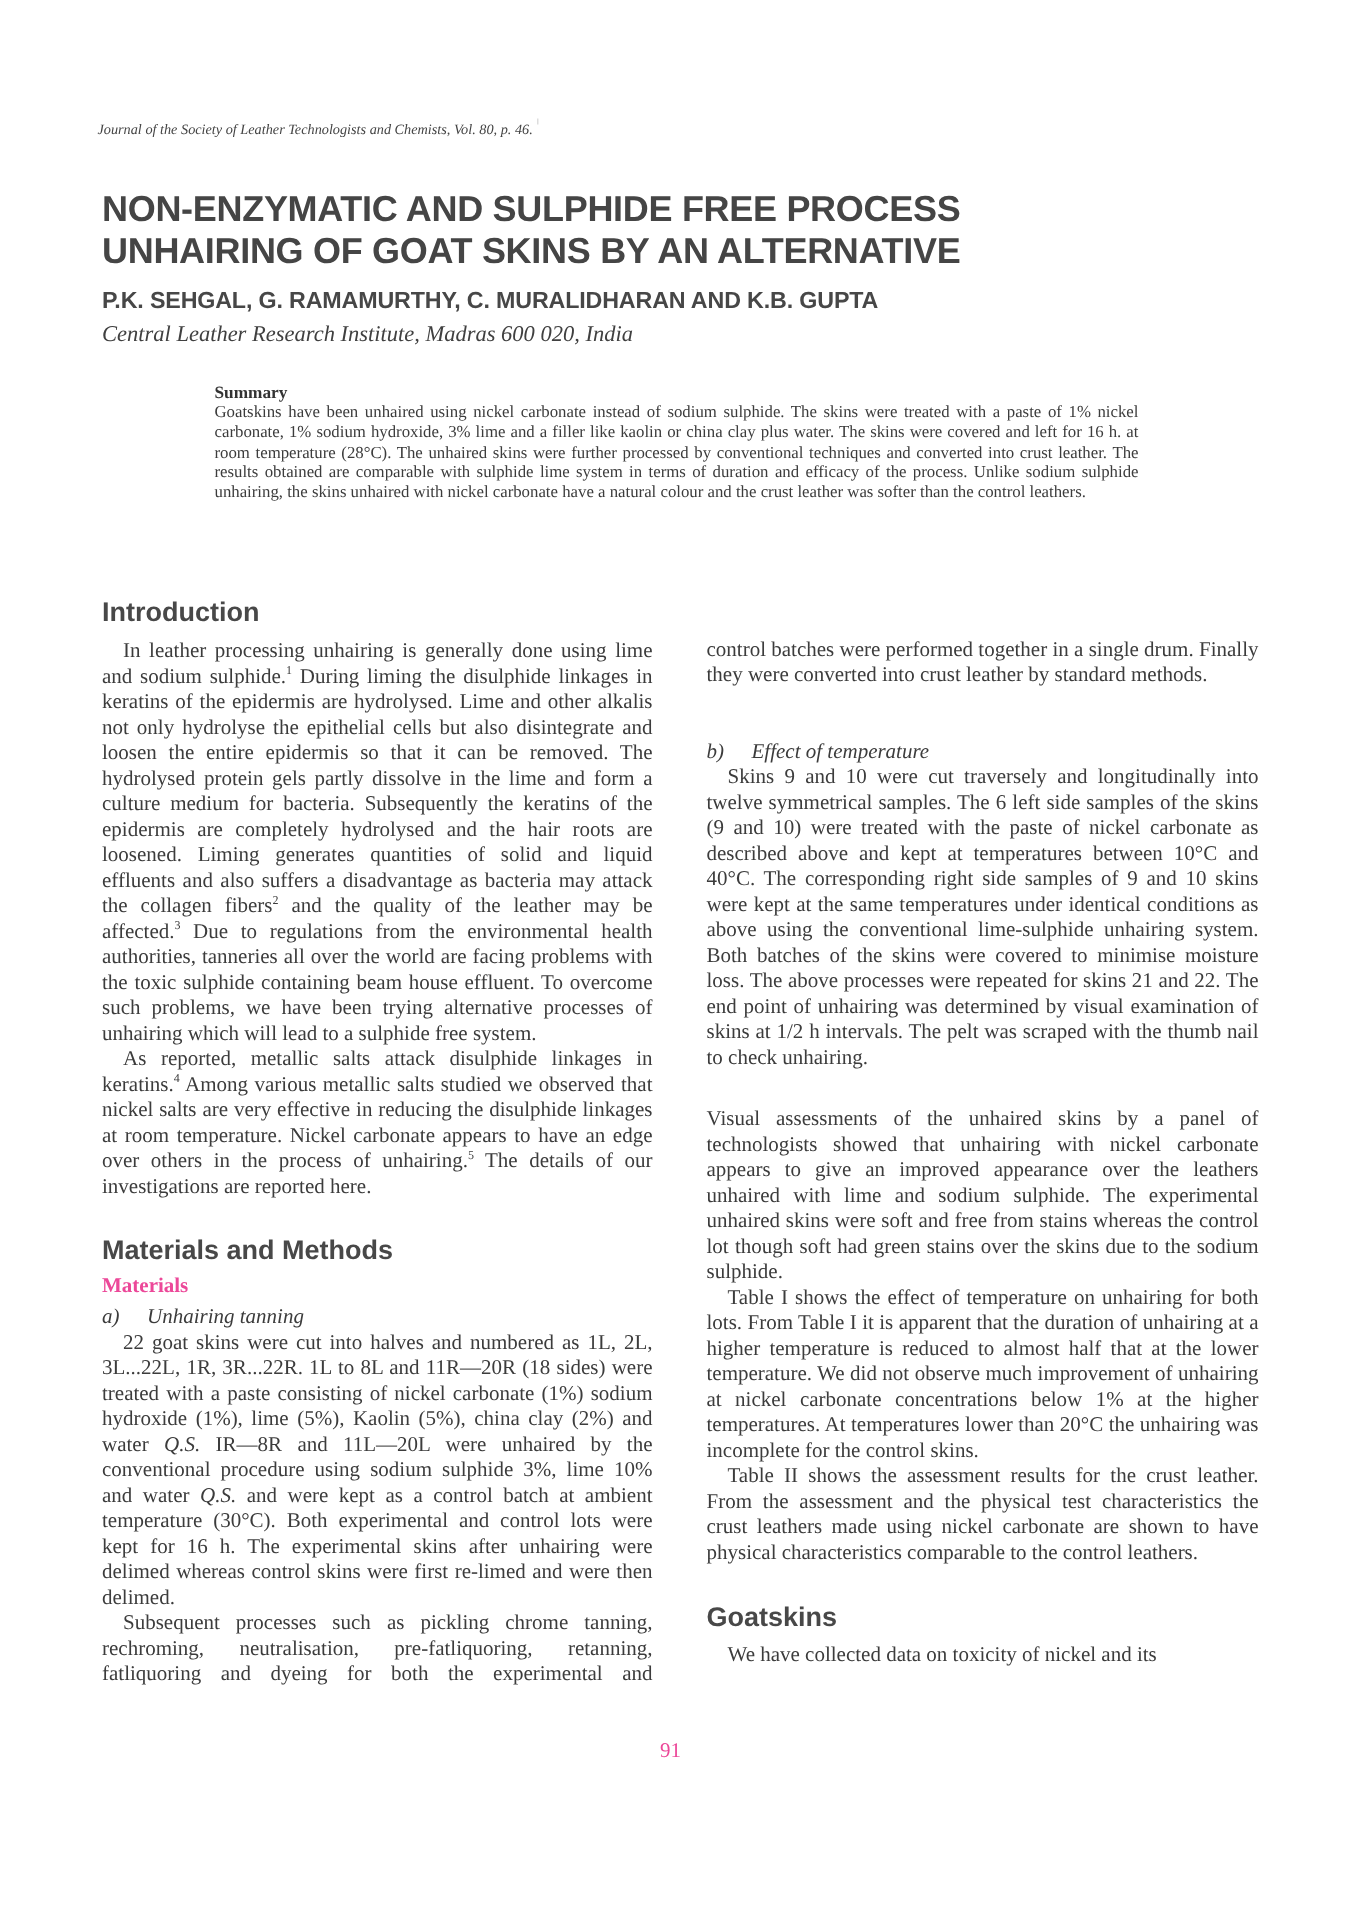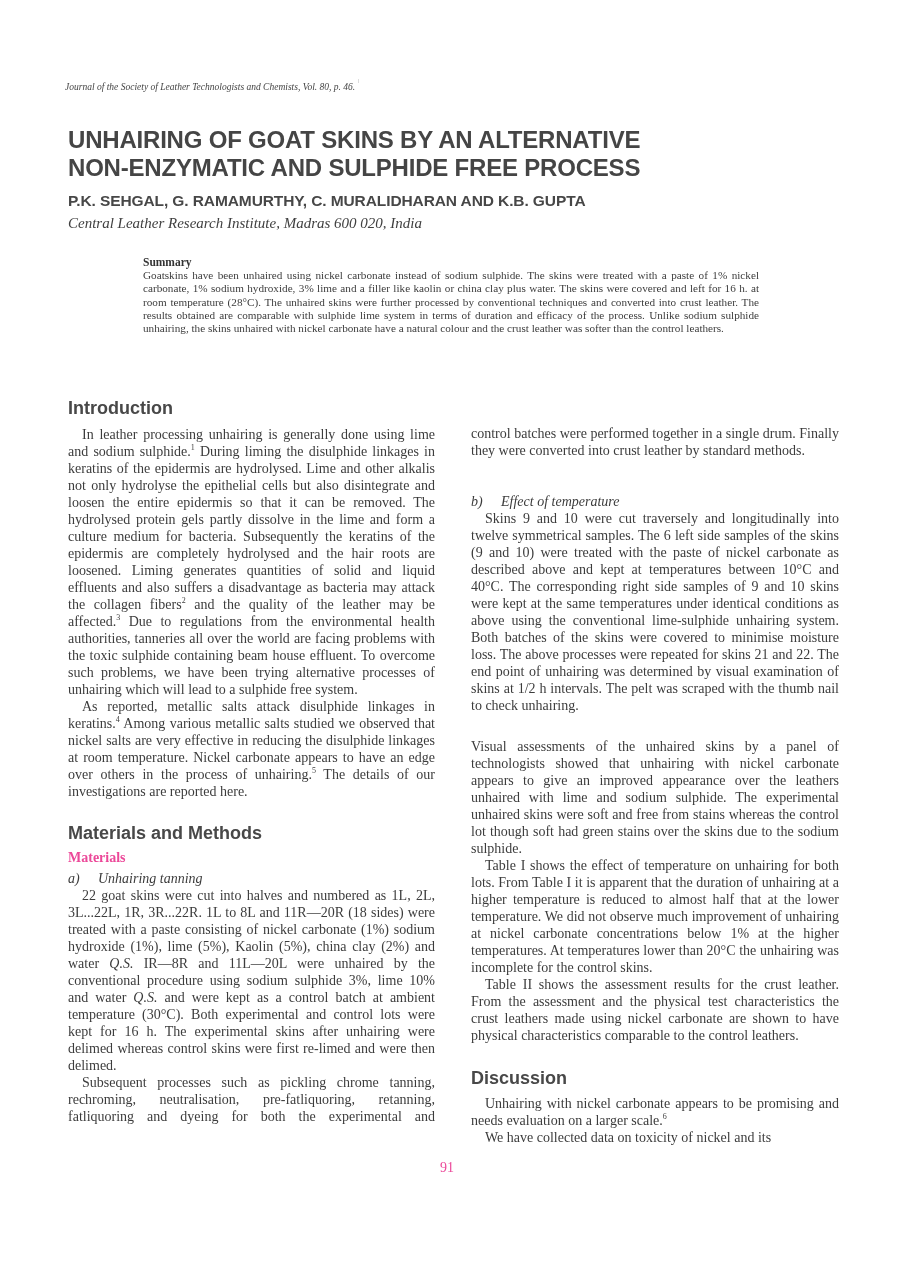--- a/index.html
+++ b/index.html
@@ -26,22 +26,22 @@
   .speck { left: 358px; top: 79px; width: 1px; height: 4px; background: #ddd; }
 </style>
 </head>
 <body>
 
 <div class="abs speck"></div>
 
 <div class="abs journal">Journal of the Society of Leather Technologists and Chemists, Vol. 80, p. 46.</div>
 
 <div class="abs title">
+  <div>NON-ENZYMATIC AND SULPHIDE FREE PROCESS</div>
   <div>UNHAIRING OF GOAT SKINS BY AN ALTERNATIVE</div>
-  <div>NON-ENZYMATIC AND SULPHIDE FREE PROCESS</div>
 </div>
 
 <div class="abs authors">P.K. SEHGAL, G. RAMAMURTHY, C. MURALIDHARAN AND K.B. GUPTA</div>
 <div class="abs affil">Central Leather Research Institute, Madras 600 020, India</div>
 
 <div class="abs summary">
   <h4>Summary</h4>
   <p>Goatskins have been unhaired using nickel carbonate instead of sodium sulphide. The skins were treated with a paste of 1% nickel carbonate, 1% sodium hydroxide, 3% lime and a filler like kaolin or china clay plus water. The skins were covered and left for 16 h. at room temperature (28°C). The unhaired skins were further processed by conventional techniques and converted into crust leather. The results obtained are comparable with sulphide lime system in terms of duration and efficacy of the process. Unlike sodium sulphide unhairing, the skins unhaired with nickel carbonate have a natural colour and the crust leather was softer than the control leathers.</p>
 </div>
 
@@ -60,18 +60,17 @@
 <div class="abs col col-right">
   <p class="noindent" style="height:51px; overflow:hidden;"><span id="cont-text">control batches were performed together in a single drum. Finally they were converted into crust leather by standard methods.</span></p>
 
   <div class="subsub" style="margin-top:17px;"><span class="lbl">b)</span><span>Effect of temperature</span></div>
   <p>Skins 9 and 10 were cut traversely and longitudinally into twelve symmetrical samples. The 6 left side samples of the skins (9 and 10) were treated with the paste of nickel carbonate as described above and kept at temperatures between 10°C and 40°C. The corresponding right side samples of 9 and 10 skins were kept at the same temperatures under identical conditions as above using the conventional lime-sulphide unhairing system. Both batches of the skins were covered to minimise moisture loss. The above processes were repeated for skins 21 and 22. The end point of unhairing was determined by visual examination of skins at 1/2 h intervals. The pelt was scraped with the thumb nail to check unhairing.</p>
 
   <p class="noindent">Visual assessments of the unhaired skins by a panel of technologists showed that unhairing with nickel carbonate appears to give an improved appearance over the leathers unhaired with lime and sodium sulphide. The experimental unhaired skins were soft and free from stains whereas the control lot though soft had green stains over the skins due to the sodium sulphide.</p>
   <p>Table I shows the effect of temperature on unhairing for both lots. From Table I it is apparent that the duration of unhairing at a higher temperature is reduced to almost half that at the lower temperature. We did not observe much improvement of unhairing at nickel carbonate concentrations below 1% at the higher temperatures. At temperatures lower than 20°C the unhairing was incomplete for the control skins.</p>
   <p>Table II shows the assessment results for the crust leather. From the assessment and the physical test characteristics the crust leathers made using nickel carbonate are shown to have physical characteristics comparable to the control leathers.</p>
 
-  <h3 class="sec" style="margin-top:26px; margin-bottom:8px;">Discussion</h3>
-  <p><span>Unhairing with nickel carbonate appears to be promising and needs evaluation on a larger scale.</span><sup>6</sup></p>
+  <h3 class="sec" style="margin-top:26px; margin-bottom:8px;">Goatskins</h3>
   <p>We have collected data on toxicity of nickel and its</p>
 </div>
 
 <div class="abs pagenum">91</div>
 
 </body></html>

